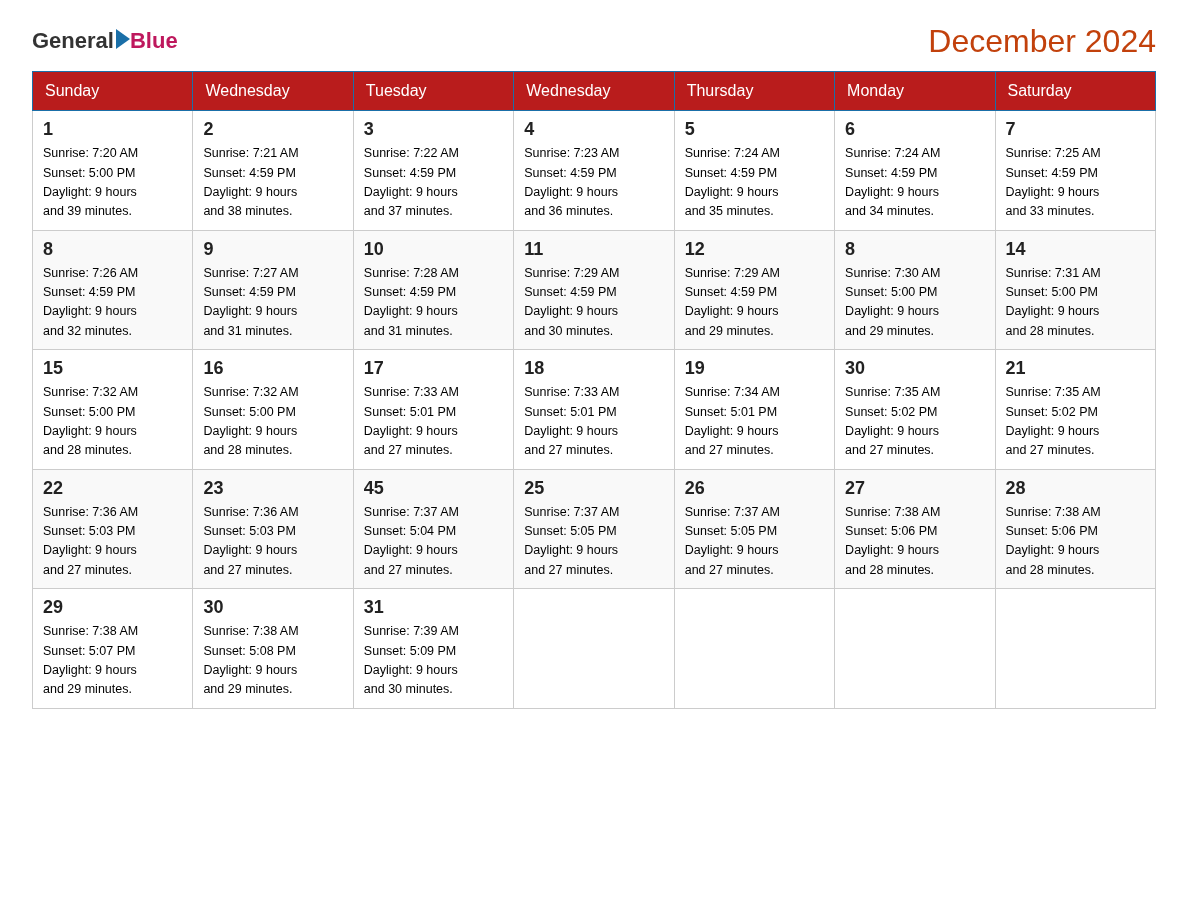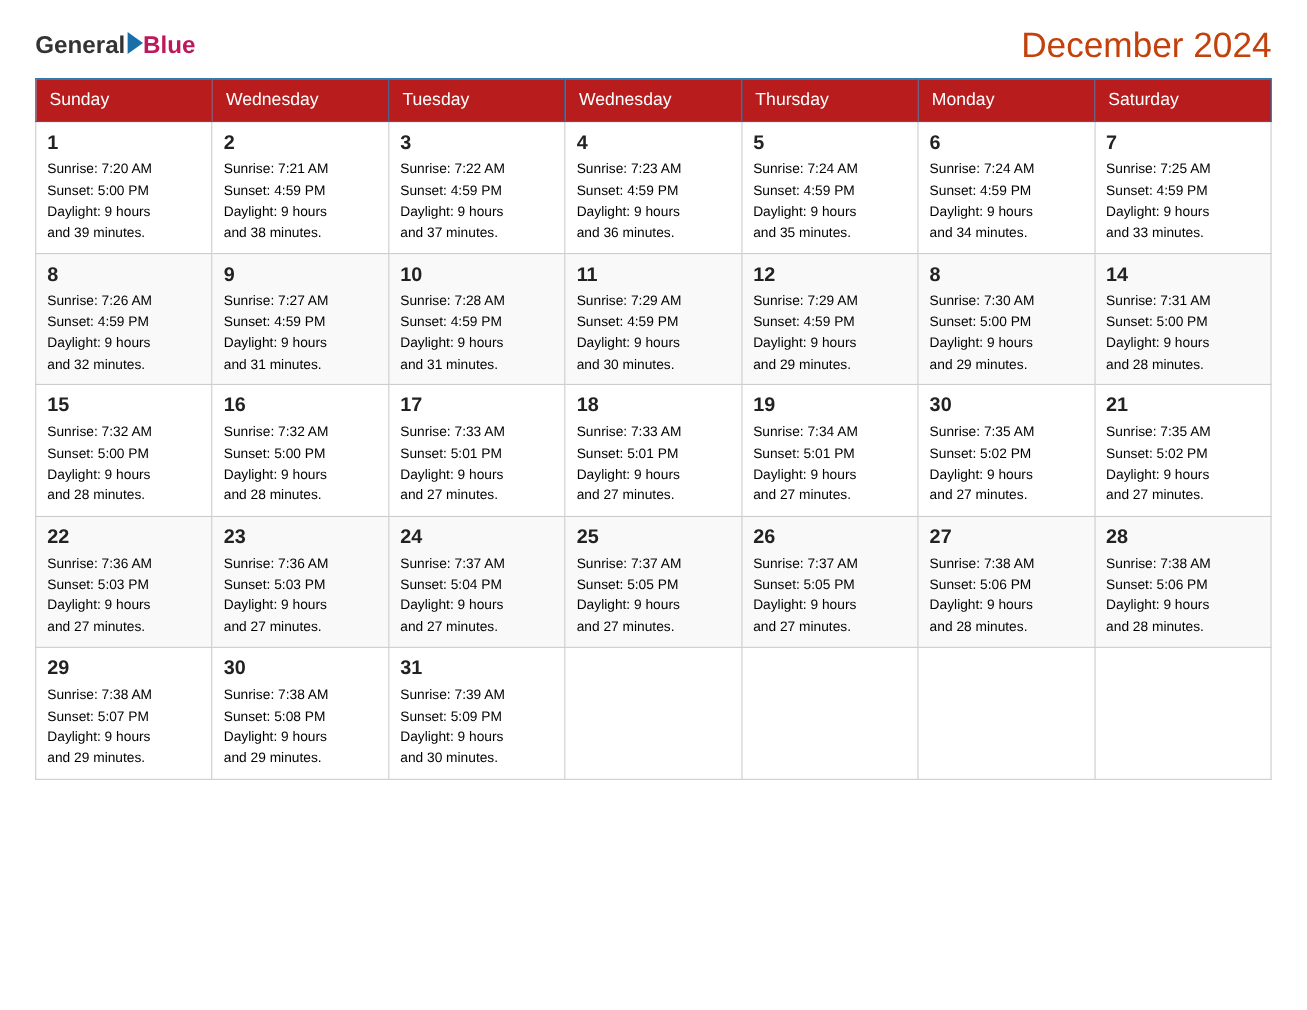--- a/index.html
+++ b/index.html
@@ -333,21 +333,21 @@
         <td>
           <div class="day-number">23</div>
           <div class="day-info">
             Sunrise: 7:36 AM<br>
             Sunset: 5:03 PM<br>
             Daylight: 9 hours<br>
             and 27 minutes.
           </div>
         </td>
         <td>
-          <div class="day-number">24</div>
+          <div class="day-number">45</div>
           <div class="day-info">
             Sunrise: 7:37 AM<br>
             Sunset: 5:04 PM<br>
             Daylight: 9 hours<br>
             and 27 minutes.
           </div>
         </td>
         <td>
           <div class="day-number">25</div>
           <div class="day-info">

